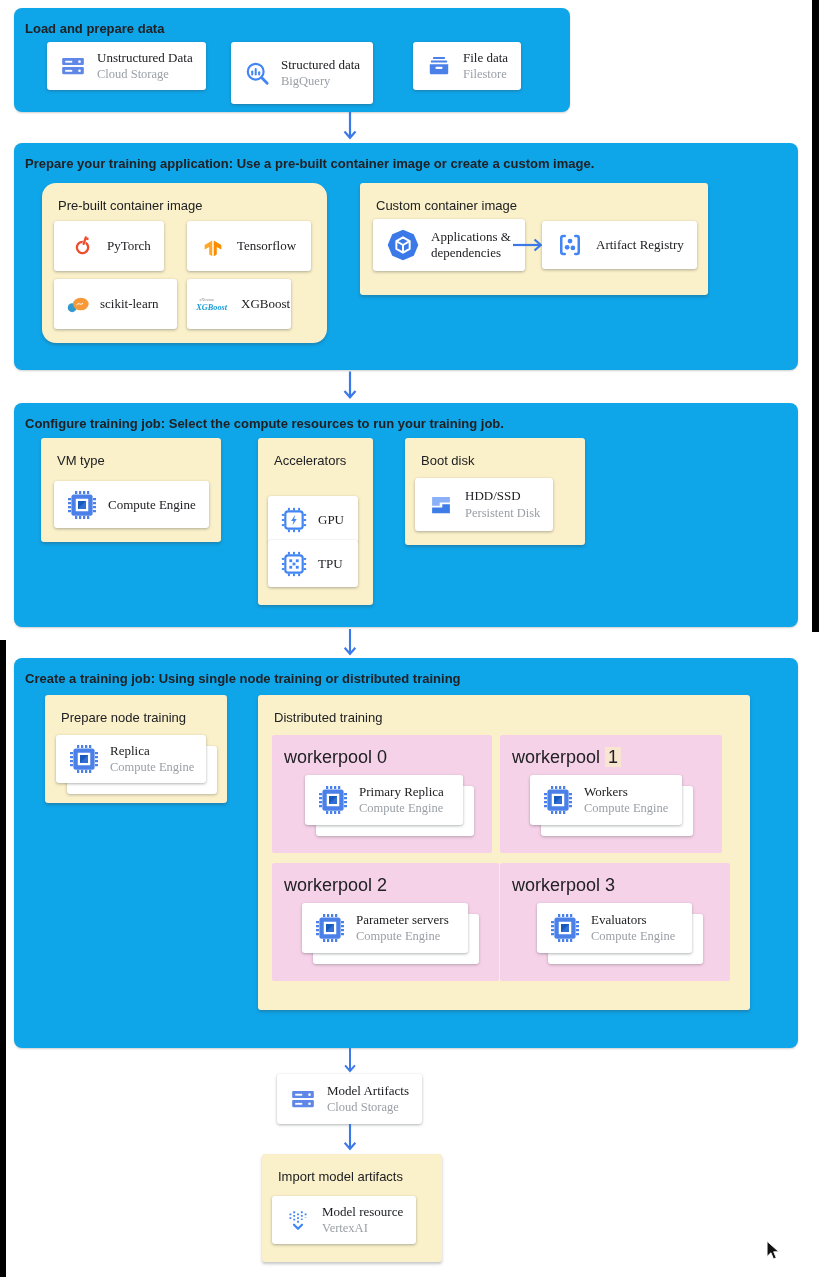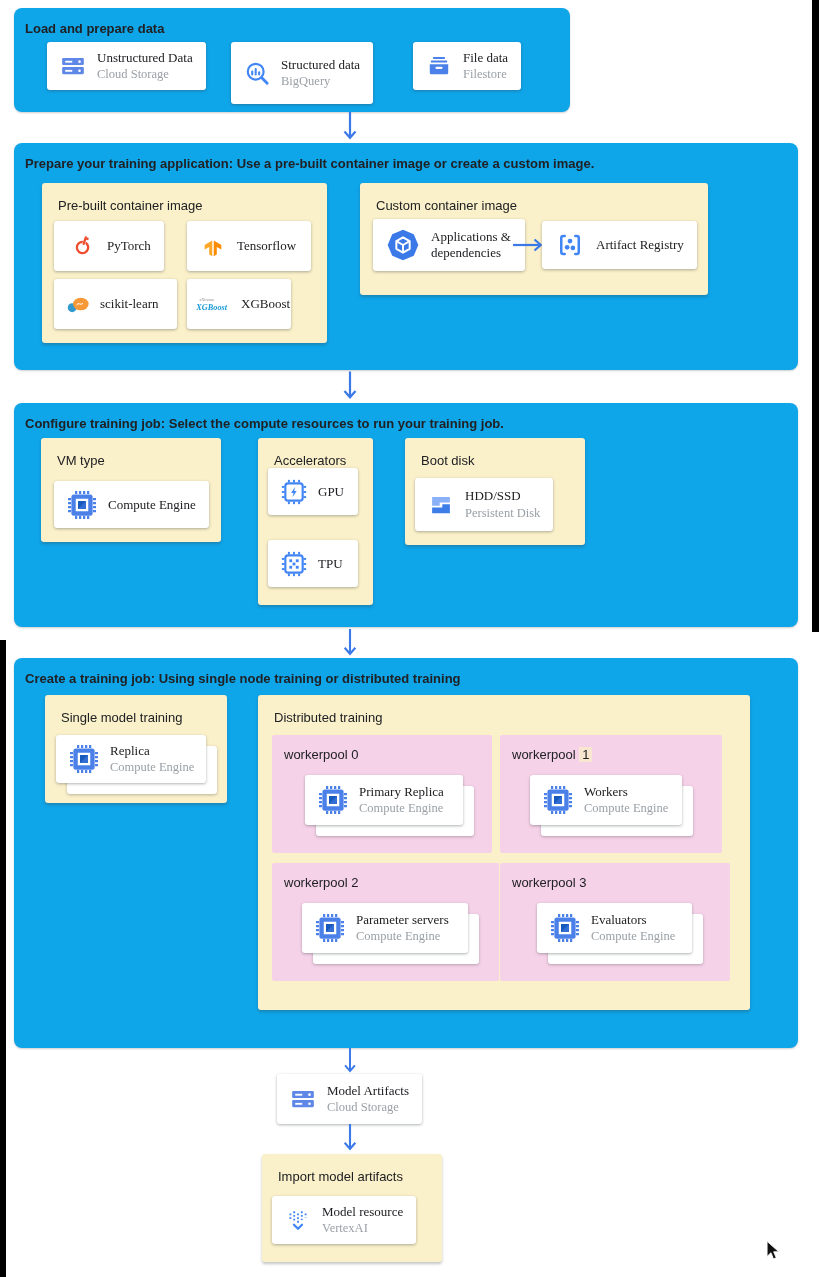--- a/index.html
+++ b/index.html
@@ -13,21 +13,21 @@
   .panel-title{position:absolute;left:16px;top:15px;font-size:13px;color:#202124;white-space:nowrap;}
   .card{position:absolute;background:#fff;border-radius:3px;
     box-shadow:0 1px 3px rgba(60,64,67,.4);display:flex;align-items:center;
     gap:11px;padding:0 13px;box-sizing:border-box;font-family:Liberation Serif, serif;}
   .card .txt{display:flex;flex-direction:column;line-height:1.28;}
   .card .t{font-size:13px;color:#202124;white-space:nowrap;}
   .card .t.wrap{white-space:normal;}
   .card .s{font-size:12.5px;color:#9aa0a6;white-space:nowrap;}
   .ghost{position:absolute;background:#fff;border-radius:3px;box-shadow:0 1px 3px rgba(60,64,67,.35);}
   .pool{position:absolute;background:#f6d2e9;border-radius:2px;}
-  .pool-label{position:absolute;left:12px;top:12px;font-size:13px;color:#202124;white-space:nowrap;}
+  .pool-label{position:absolute;left:12px;top:12px;font-size:18px;color:#202124;white-space:nowrap;}
   .hl{background:#f9e6d0;padding:0 3px;}
   .ic{width:26px;height:26px;flex:none;}
   .ic-lg{width:30px;height:30px;flex:none;}
   .ic-xl{width:34px;height:34px;flex:none;}
   .ic-wide{width:40px;height:22px;flex:none;}
   .arrow{position:absolute;}
 </style>
 </head>
 <body>
 
@@ -225,21 +225,21 @@
     </div>
   </div>
 
   <svg class="arrow" style="left:341px;top:112px;width:18px;height:28px;">
       <use href="#sym-arrow-v"></use>
     </svg>
 
   <div class="section" style="left:14px;top:143px;width:784px;height:227px;">
     <div class="sec-title">Prepare your training application: Use a pre-built container image or create a custom image.</div>
 
-    <div class="panel" style="left:28px;top:40px;width:285px;height:160px;">
+    <div class="panel" style="left:28px;top:40px;width:285px;height:160px;border-radius:14px;">
       <div class="panel-title">Pre-built container image</div>
       <div class="card" style="left:12px;top:38px;height:50px;width:110px;padding-left:16px;">
         <svg class="ic">
             <use href="#sym-pytorch"></use>
           </svg>
         <span class="t">PyTorch</span>
       </div>
       <div class="card" style="left:145px;top:38px;height:50px;width:124px;">
         <svg class="ic">
             <use href="#sym-tf"></use>
@@ -292,21 +292,21 @@
       <div class="card" style="left:13px;top:43px;height:47px;">
         <svg class="ic-lg">
             <use href="#sym-chip"></use>
           </svg>
         <span class="t">Compute Engine</span>
       </div>
     </div>
 
     <div class="panel" style="left:244px;top:35px;width:115px;height:167px;">
       <div class="panel-title">Accelerators</div>
-      <div class="card" style="left:10px;top:30px;height:47px;width:90px;">
+      <div class="card" style="left:10px;top:58px;height:47px;width:90px;">
         <svg class="ic">
             <use href="#sym-gpu"></use>
           </svg>
         <span class="t">GPU</span>
       </div>
       <div class="card" style="left:10px;top:102px;height:47px;width:90px;">
         <svg class="ic">
             <use href="#sym-tpu"></use>
           </svg>
         <span class="t">TPU</span>
@@ -328,21 +328,21 @@
   </div>
 
   <svg class="arrow" style="left:341px;top:629px;width:18px;height:27px;">
       <use href="#sym-arrow-v"></use>
     </svg>
 
   <div class="section" style="left:14px;top:658px;width:784px;height:390px;">
     <div class="sec-title">Create a training job: Using single node training or distributed training</div>
 
     <div class="panel" style="left:31px;top:37px;width:182px;height:108px;">
-      <div class="panel-title">Single model training</div>
+      <div class="panel-title">Prepare node training</div>
       <div class="ghost" style="left:22px;top:51px;width:150px;height:48px;"></div>
       <div class="card" style="left:11px;top:40px;height:48px;width:150px;">
         <svg class="ic-lg">
             <use href="#sym-chip"></use>
           </svg>
         <div class="txt">
           <span class="t">Replica</span>
           <span class="s">Compute Engine</span>
         </div>
       </div>

